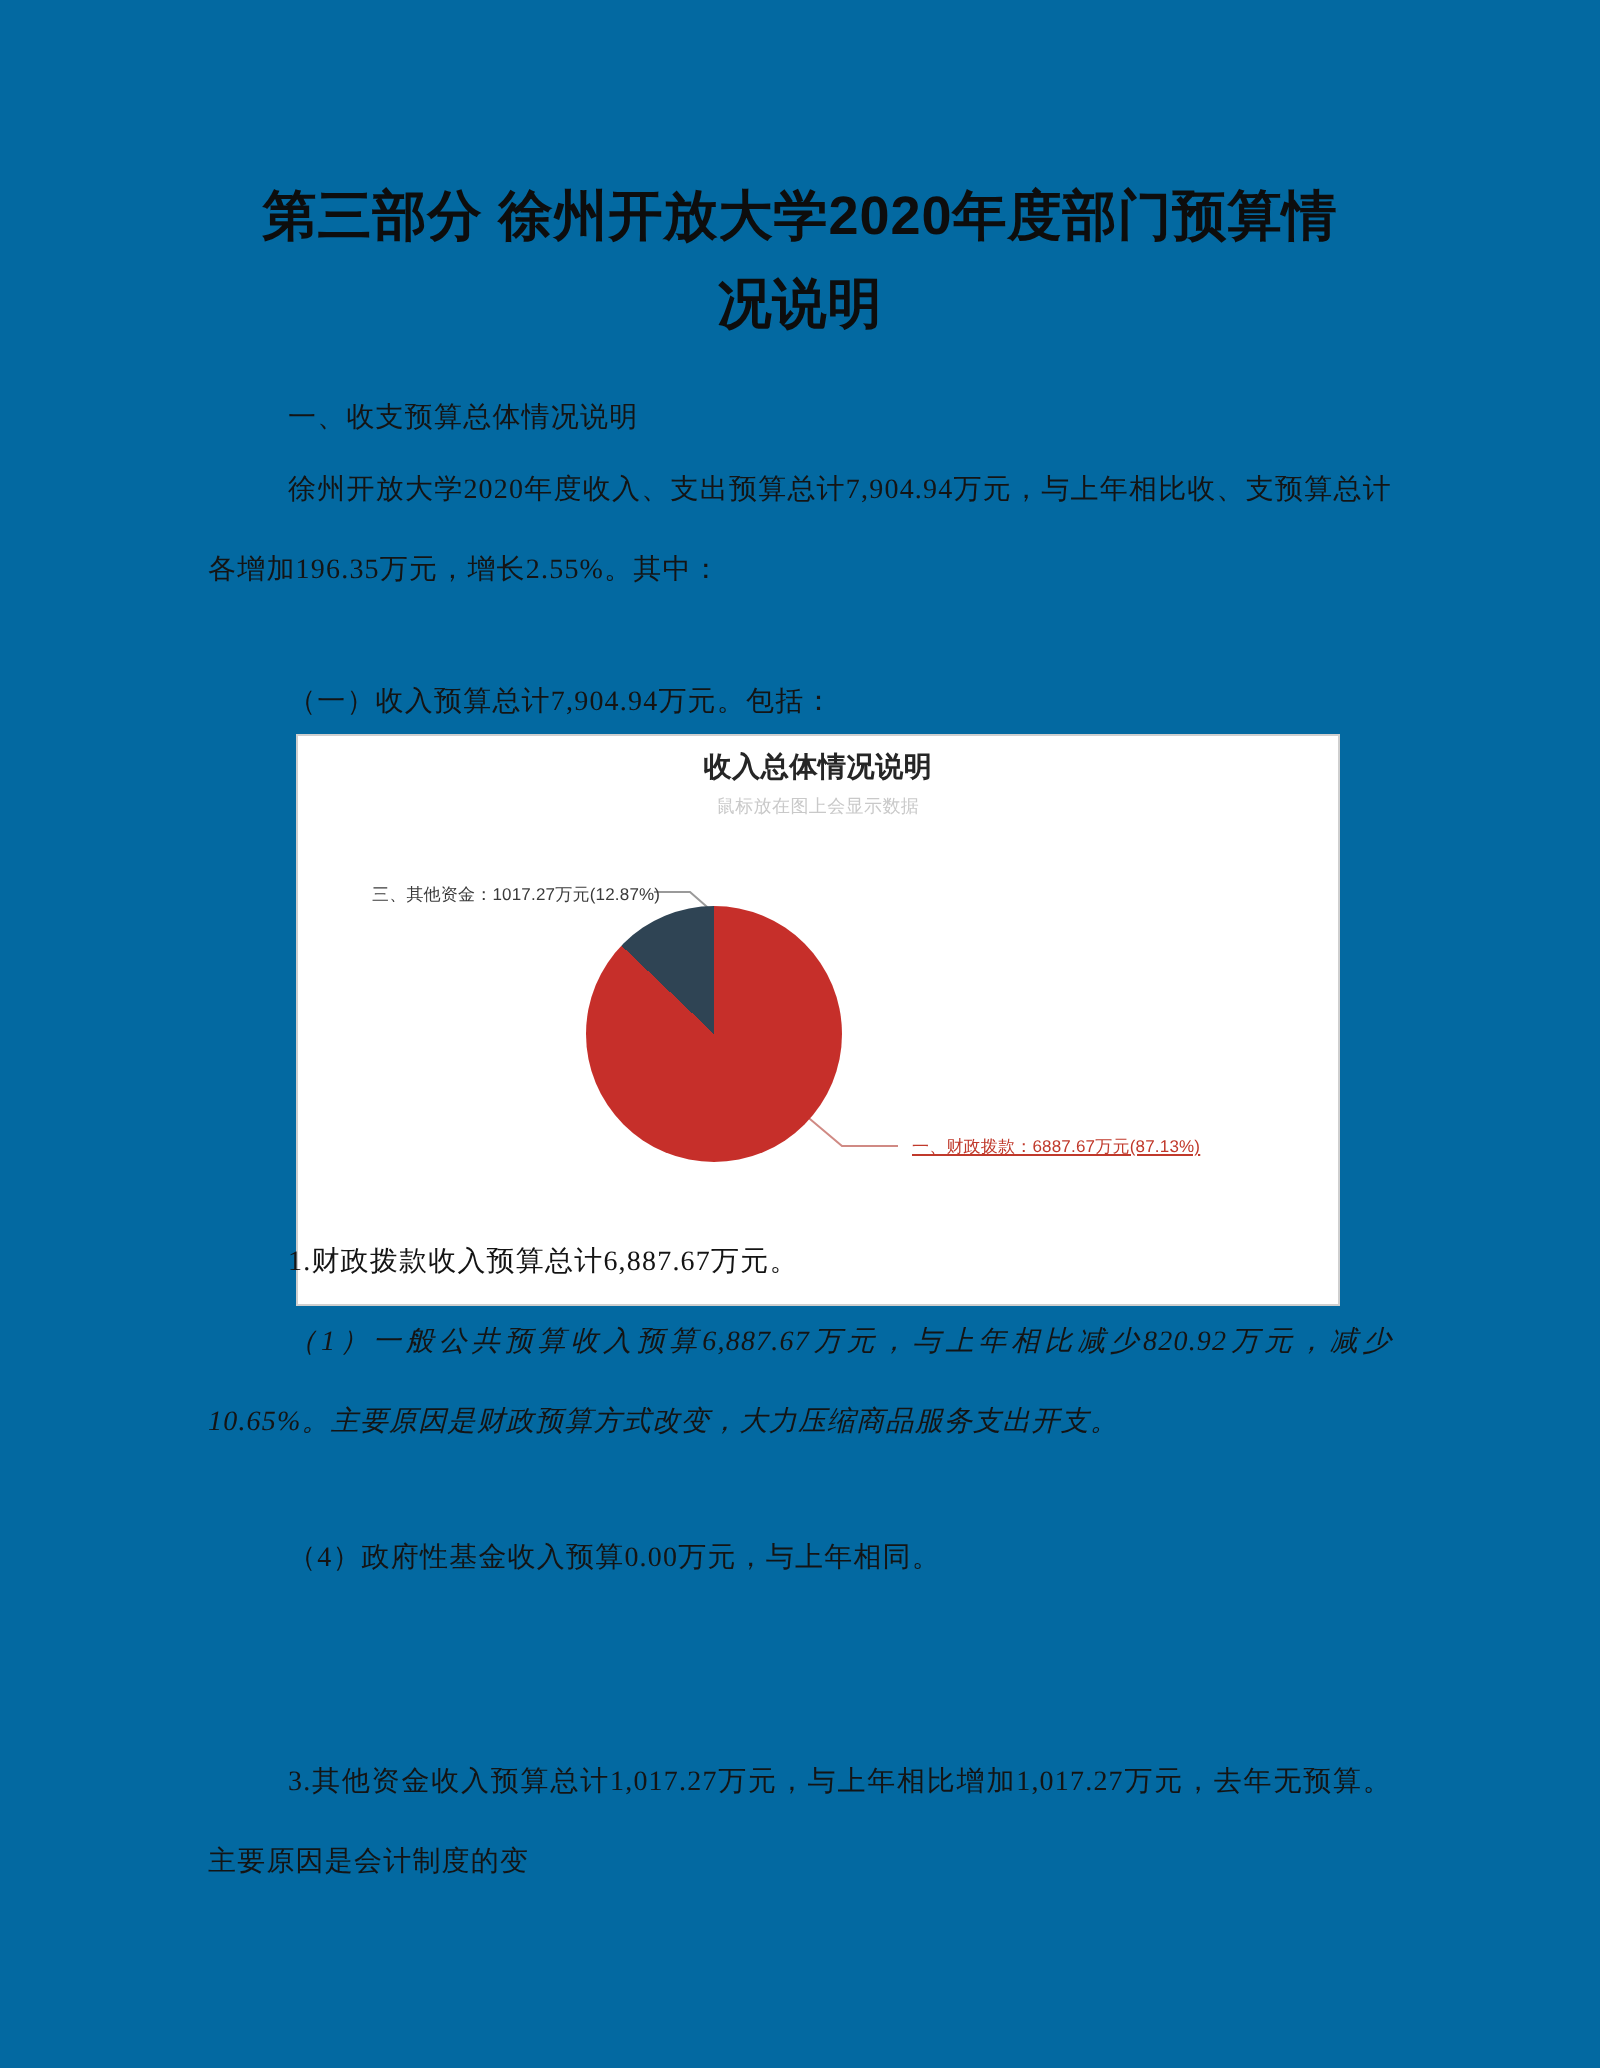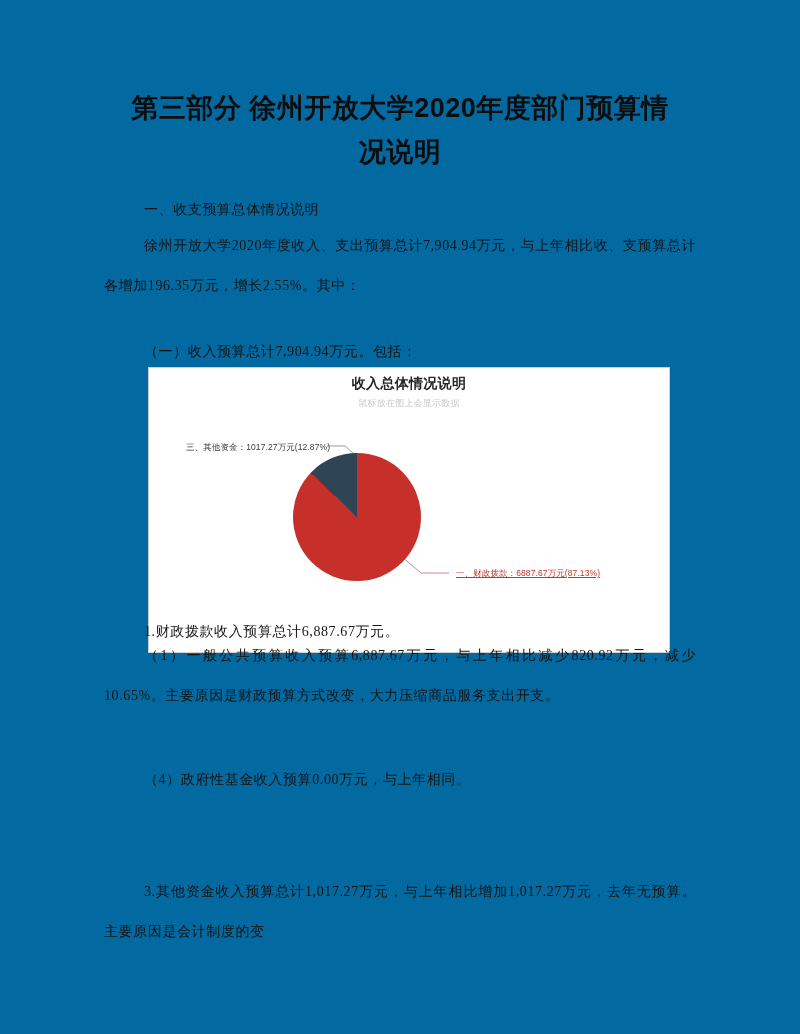--- a/index.html
+++ b/index.html
@@ -49,21 +49,21 @@
     letter-spacing: 0.6px;
     color: #141414;
   }
   .indent2 { text-indent: 40px; }
 
   #sec-heading   { top: 190px; }
   #para-overview { top: 226px; }
   #para-income   { top: 332px; }
 
   #para-fiscal   { top: 612px; }
-  #para-general  { top: 636px; }
+  #para-general  { top: 652px; font-style: italic; }
   #para-gov-fund { top: 760px; }
   #para-special  { top: 796px; }
   #para-other    { top: 872px; }
 
   
   .chart-box {
     position: absolute;
     left: 148px;
     top: 367px;
     width: 522px;

